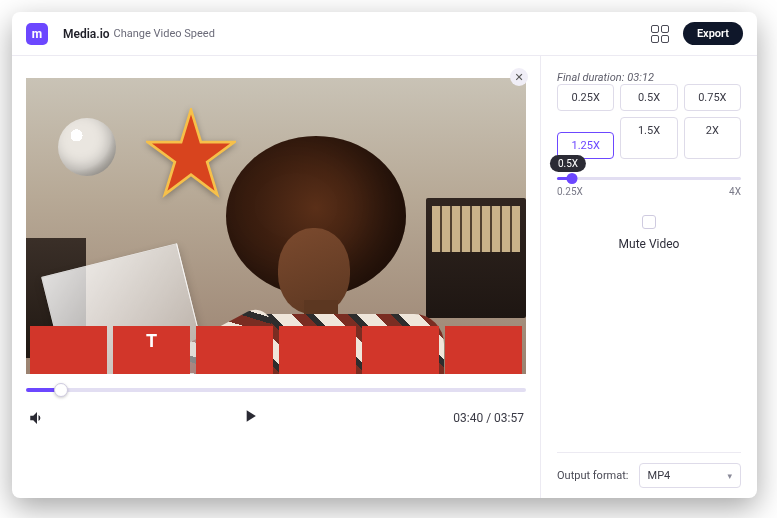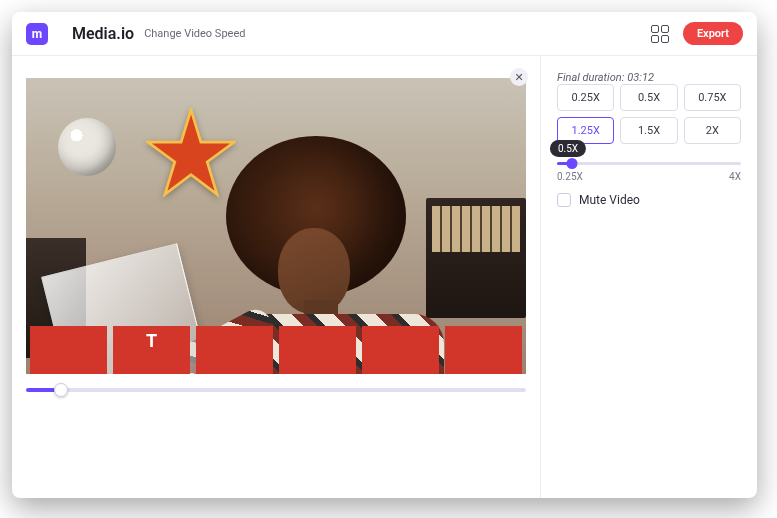--- a/index.html
+++ b/index.html
@@ -13,31 +13,31 @@
   }
   .header {
     height: 44px; display: flex; align-items: center;
     padding: 0 14px; border-bottom: 1px solid #eceaf2;
   }
   .logo {
     width: 22px; height: 22px; border-radius: 5px;
     background: #6c47ff; display: flex; align-items: center; justify-content: center;
     color: #fff; font-weight: 700; font-size: 12px;
   }
-  .brand { font-size: 16px; font-weight: 600; color: #1f1f28; margin-left: 24px; }
-  .tool  { font-size: 11px; color: #6a6a78; margin-left: 10px; }
+  .brand { font-size: 12px; font-weight: 600; color: #1f1f28; margin-left: 15px; }
+  .tool  { font-size: 11px; color: #6a6a78; margin-left: 4px; }
   .hspacer { flex: 1; }
   .grid-icon {
     width: 18px; height: 18px; margin-right: 14px;
     display: grid; grid-template-columns: 1fr 1fr; grid-template-rows: 1fr 1fr; gap: 2px;
     cursor: pointer;
   }
   .grid-icon span { border: 1.2px solid #4a4a55; border-radius: 2px; }
   .export-btn {
-    background: #ef4444; color: #fff; font-size: 11px; font-weight: 600;
+    background: #0f172a; color: #fff; font-size: 11px; font-weight: 600;
     border: none; border-radius: 12px; padding: 5px 14px; cursor: pointer;
   }
   .body { flex: 1; display: flex; min-height: 0; }
   .left { flex: 1; display: flex; flex-direction: column; border-right: 1px solid #eceaf2; position: relative; }
   .close-x {
     position: absolute; top: 12px; right: 12px; width: 18px; height: 18px;
     border-radius: 50%; background: #f0eef7; display: flex; align-items: center; justify-content: center;
     font-size: 11px; color: #555; cursor: pointer; z-index: 5;
   }
   .video-wrap { padding: 22px 14px 0 14px; }
@@ -88,30 +88,30 @@
 
   .controls{display:flex;align-items:center;padding:14px 16px 0 16px;color:#2a2a33;}
   .vol,.play{cursor:pointer;}
   .time{margin-left:auto;font-size:12px;color:#3a3a45;}
 
   .right{width:216px;padding:14px 16px 10px 16px;display:flex;flex-direction:column;font-size:12px;color:#2e2e3a;}
   .fd{color:#5e5e6b;font-size:11px;font-style:italic;}
   .lbl{font-weight:600;margin-top:12px;margin-bottom:8px;font-size:11px;color:#262633;}
   .speed-grid{display:grid;grid-template-columns:repeat(3,1fr);gap:6px;}
   .spd{border:1px solid #dedbe9;border-radius:4px;text-align:center;padding:6px 0;font-size:11px;cursor:pointer;color:#3a3a45;}
-  .spd.sel{border-color:#6c47ff;color:#6c47ff;}
+  .spd.sel{border-color:#6c47ff;color:#6c47ff;margin-top:15px;}
   .slider-wrap{margin-top:18px;position:relative;}
   .bubble{position:absolute;left:6%;top:-22px;transform:translateX(-50%);
     background:#2b2b35;color:#fff;font-size:10px;padding:3px 8px;border-radius:10px;}
   .slider-line{height:3px;border-radius:2px;background:#e2def2;position:relative;}
   .slider-fill{position:absolute;left:0;top:0;bottom:0;width:8%;background:#6c47ff;border-radius:2px;}
   .slider-thumb{position:absolute;left:8%;top:-4px;width:11px;height:11px;border-radius:50%;
     background:#6c47ff;cursor:pointer;transform:translateX(-50%);}
   .range-lbls{display:flex;justify-content:space-between;font-size:10px;color:#7a7a88;margin-top:6px;}
-  .chk-row{display:flex;align-items:center;gap:8px;margin-top:11px;}
+  .chk-row{display:flex;align-items:center;gap:8px;margin-top:18px;flex-direction:column;}
   .chk{width:14px;height:14px;border:1px solid #cfcbe0;border-radius:3px;cursor:pointer;}
   .rspacer{flex:1;}
   .out-row{display:flex;align-items:center;gap:10px;border-top:1px solid #eceaf2;padding-top:10px;}
   .out-row label{font-size:11px;color:#4a4a55;}
   .select{flex:1;border:1px solid #dedbe9;border-radius:4px;padding:5px 8px;font-size:11px;
     display:flex;justify-content:space-between;align-items:center;cursor:pointer;color:#3a3a45;}
   .chev{font-size:9px;color:#8a8a98;}
 </style>
 </head>
 <body>
@@ -157,20 +157,31 @@
               <div class="bin"></div>
               <div class="bin"></div>
               <div class="bin"></div>
               <div class="bin"></div>
             </div>
         </div>
       </div>
       <div class="timeline">
         <div class="playhead"></div>
       </div>
+      <div class="controls">
+        <svg class="vol" width="18" height="18" viewBox="0 0 24 24" fill="#2a2a33">
+          <path d="M3 9v6h4l5 5V4L7 9H3zm13.5 3a4.5 4.5 0 0 0-2.5-4v8a4.5 4.5 0 0 0 2.5-4z"></path>
+        </svg>
+        <div style="flex:1;text-align:center;">
+          <svg class="play" width="20" height="20" viewBox="0 0 24 24" fill="#2a2a33">
+            <path d="M8 5v14l11-7z"></path>
+          </svg>
+        </div>
+        <div class="time">03:40 / 03:57</div>
+      </div>
     </div>
 
     <div class="right">
       <div>
         <span class="fd">Final duration:</span>
         <span class="fd">03:12</span>
       </div>
 
       <div class="speed-grid" id="speed-grid">
           <div class="spd">0.25X</div>
@@ -193,15 +204,22 @@
         <span>4X</span>
       </div>
 
       <div class="chk-row">
         <div class="chk"></div>
         <span>Mute Video</span>
       </div>
 
       <div class="rspacer"></div>
 
+      <div class="out-row">
+        <label>Output format:</label>
+        <div class="select">
+          <span>MP4</span>
+          <span class="chev">▾</span>
+        </div>
+      </div>
     </div>
   </div>
 </div>
 
 </body></html>

